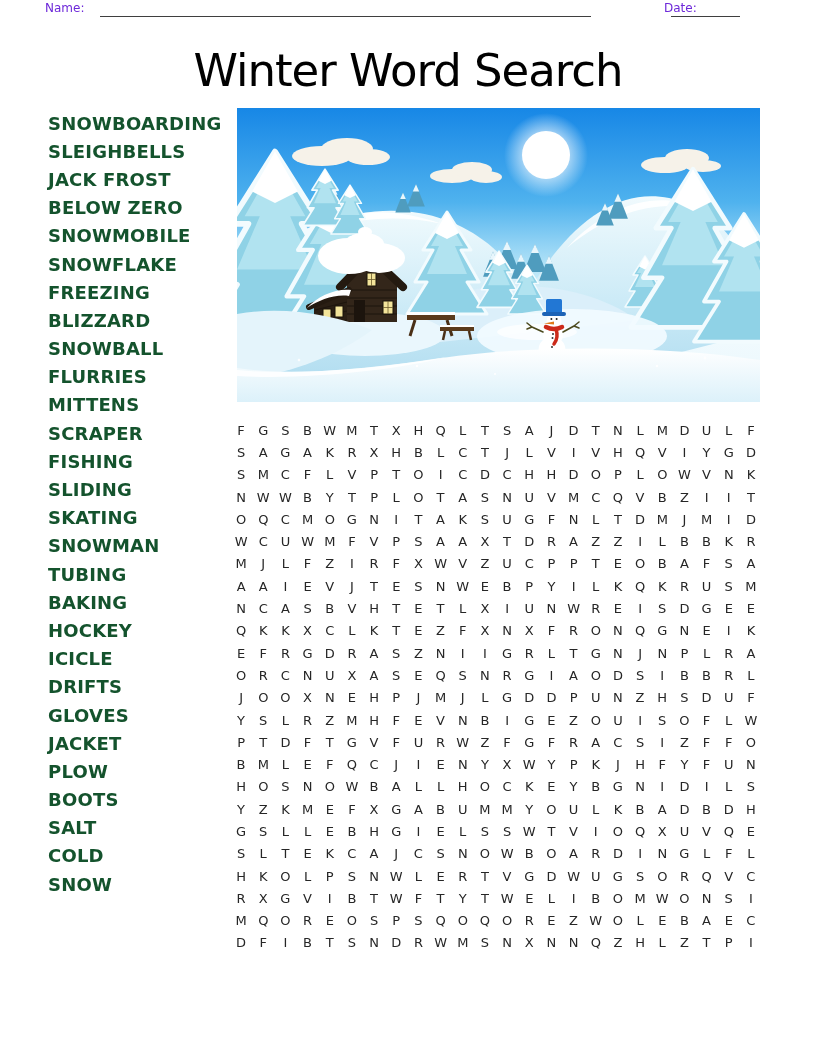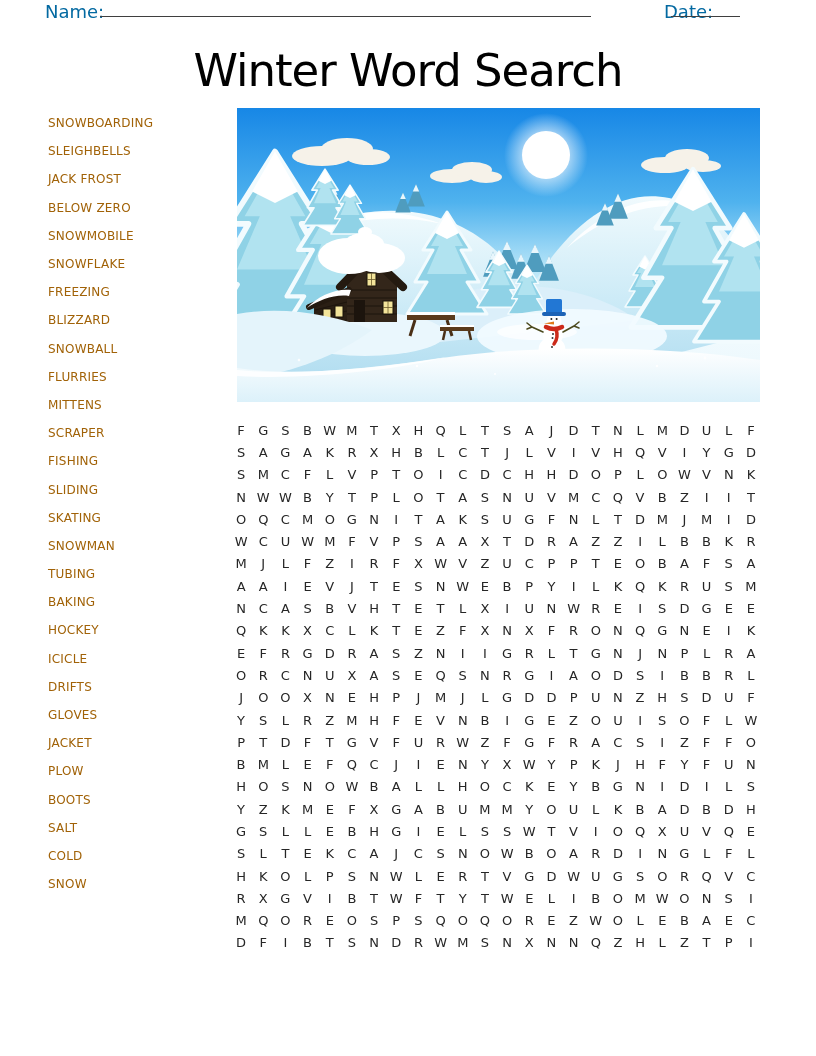--- a/index.html
+++ b/index.html
@@ -1,34 +1,34 @@
 <!DOCTYPE html>
 <html><head>
 <meta charset="utf-8">
 <style>
   html,body{margin:0;padding:0;background:#ffffff;}
   .page{position:relative;width:816px;height:1056px;background:#fff;overflow:hidden;
         font-family:"DejaVu Sans","Liberation Sans",sans-serif;color:#111;}
 
   
-  .lbl{position:absolute;font-size:18px;color:#0369a1;}
+  .lbl{position:absolute;font-size:12px;color:#6d28d9;}
   .name-label{left:45px;top:1px;}
   .date-label{left:624px;top:1px;margin-left:40px;}
   .fill-line{position:absolute;border-bottom:1.6px solid #3f3f3f;height:0;}
   .name-line{left:100px;top:16px;width:491px;}
   .date-line{left:671px;top:16px;width:69px;}
 
   
   .title{position:absolute;left:0;right:0;top:36px;margin:8px;text-align:center;
          font-size:45px;font-weight:400;letter-spacing:-1px;color:#000;}
 
   
   .word-list{position:absolute;left:48px;top:109px;width:185px;}
-  .word{height:28.2px;display:flex;align-items:center;font-size:12px;
-        letter-spacing:.2px;color:#a16207;white-space:nowrap;}
+  .word{height:28.2px;display:flex;align-items:center;font-size:18px;
+        letter-spacing:.2px;color:#14532d;white-space:nowrap;font-weight:bold;}
 
   
   .scene{position:absolute;left:237px;top:108px;width:523px;height:294px;}
   .scene svg{display:block;}
 
   
   .letter-grid{position:absolute;left:230px;top:419px;width:532px;
                display:grid;grid-template-columns:repeat(24,1fr);grid-auto-rows:22.3px;}
   .cell{display:flex;align-items:center;justify-content:center;
         font-size:13px;color:#262626;}

